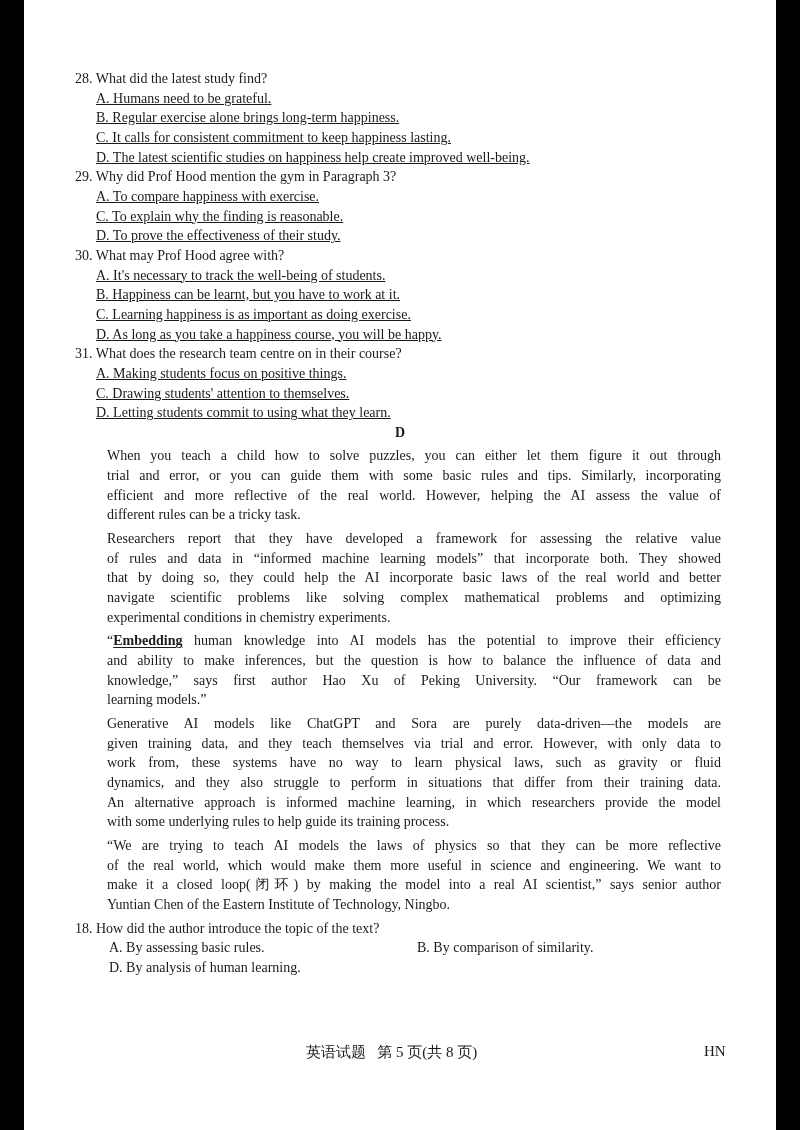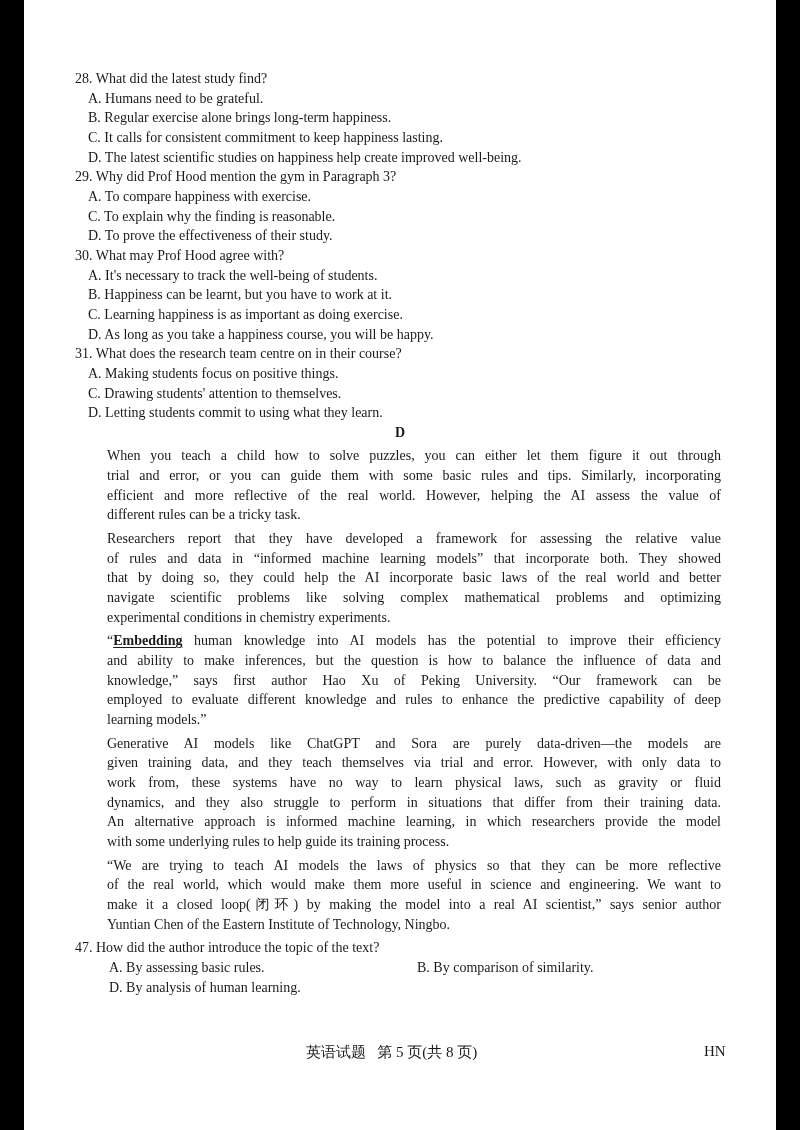--- a/index.html
+++ b/index.html
@@ -22,21 +22,21 @@
       position: absolute;
       left: 51px;
       top: 69px;
       width: 650px;
       font-family: "Liberation Serif", "DejaVu Serif", serif;
       font-size: 14px;
       line-height: 19.65px;
       color: #1a1a1a;
     }
     .q { margin: 0; white-space: nowrap; }
-    .opt { margin: 0 0 0 13px; white-space: nowrap; }
+    .opt { margin: 0 0 0 21px; white-space: nowrap; text-decoration: underline; }
     .opt-row { display: flex; margin-left: 34px; }
     .opt-row .cell { width: 316px; white-space: nowrap; }
     .section-title {
       text-align: center;
       font-weight: bold;
       margin: 0;
       padding-left: 0;
     }
     .para {
       margin: 4px;
@@ -120,21 +120,20 @@
         <span class="line">of rules and data in “informed machine learning models” that incorporate both. They showed</span>
         <span class="line">that by doing so, they could help the AI incorporate basic laws of the real world and better</span>
         <span class="line">navigate scientific problems like solving complex mathematical problems and optimizing</span>
         <span class="line last">experimental conditions in chemistry experiments.</span>
       </div>
 
       <div class="para">
         <span class="line first"><span>“</span><span class="bold-ul">Embedding</span><span> human knowledge into AI models has the potential to improve their efficiency</span></span>
         <span class="line">and ability to make inferences, but the question is how to balance the influence of data and</span>
         <span class="line">knowledge,” says first author Hao Xu of Peking University. “Our framework can be</span>
-        <span class="line">employed to evaluate different knowledge and rules to enhance the predictive capability of deep</span>
         <span class="line last">learning models.”</span>
       </div>
 
       <div class="para">
         <span class="line first">Generative AI models like ChatGPT and Sora are purely data-driven—the models are</span>
         <span class="line">given training data, and they teach themselves via trial and error. However, with only data to</span>
         <span class="line">work from, these systems have no way to learn physical laws, such as gravity or fluid</span>
         <span class="line">dynamics, and they also struggle to perform in situations that differ from their training data.</span>
         <span class="line">An alternative approach is informed machine learning, in which researchers provide the model</span>
         <span class="line last">with some underlying rules to help guide its training process.</span>
@@ -142,21 +141,21 @@
 
       <div class="para">
         <span class="line first">“We are trying to teach AI models the laws of physics so that they can be more reflective</span>
         <span class="line">of the real world, which would make them more useful in science and engineering. We want to</span>
         <span class="line">make it a closed loop(闭环) by making the model into a real AI scientist,” says senior author</span>
         <span class="line last">Yuntian Chen of the Eastern Institute of Technology, Ningbo.</span>
       </div>
     </div>
 
     <div>
-      <p class="q"><span>47.</span> <span>How did the author introduce the topic of the text?</span></p>
+      <p class="q"><span>18.</span> <span>How did the author introduce the topic of the text?</span></p>
       <div class="opt-row">
         <span class="cell">A. By assessing basic rules.</span>
         <span class="cell">B. By comparison of similarity.</span>
       </div>
       <div class="opt-row">
         <span class="cell">D. By analysis of human learning.</span>
       </div>
     </div>
   </div>
 

